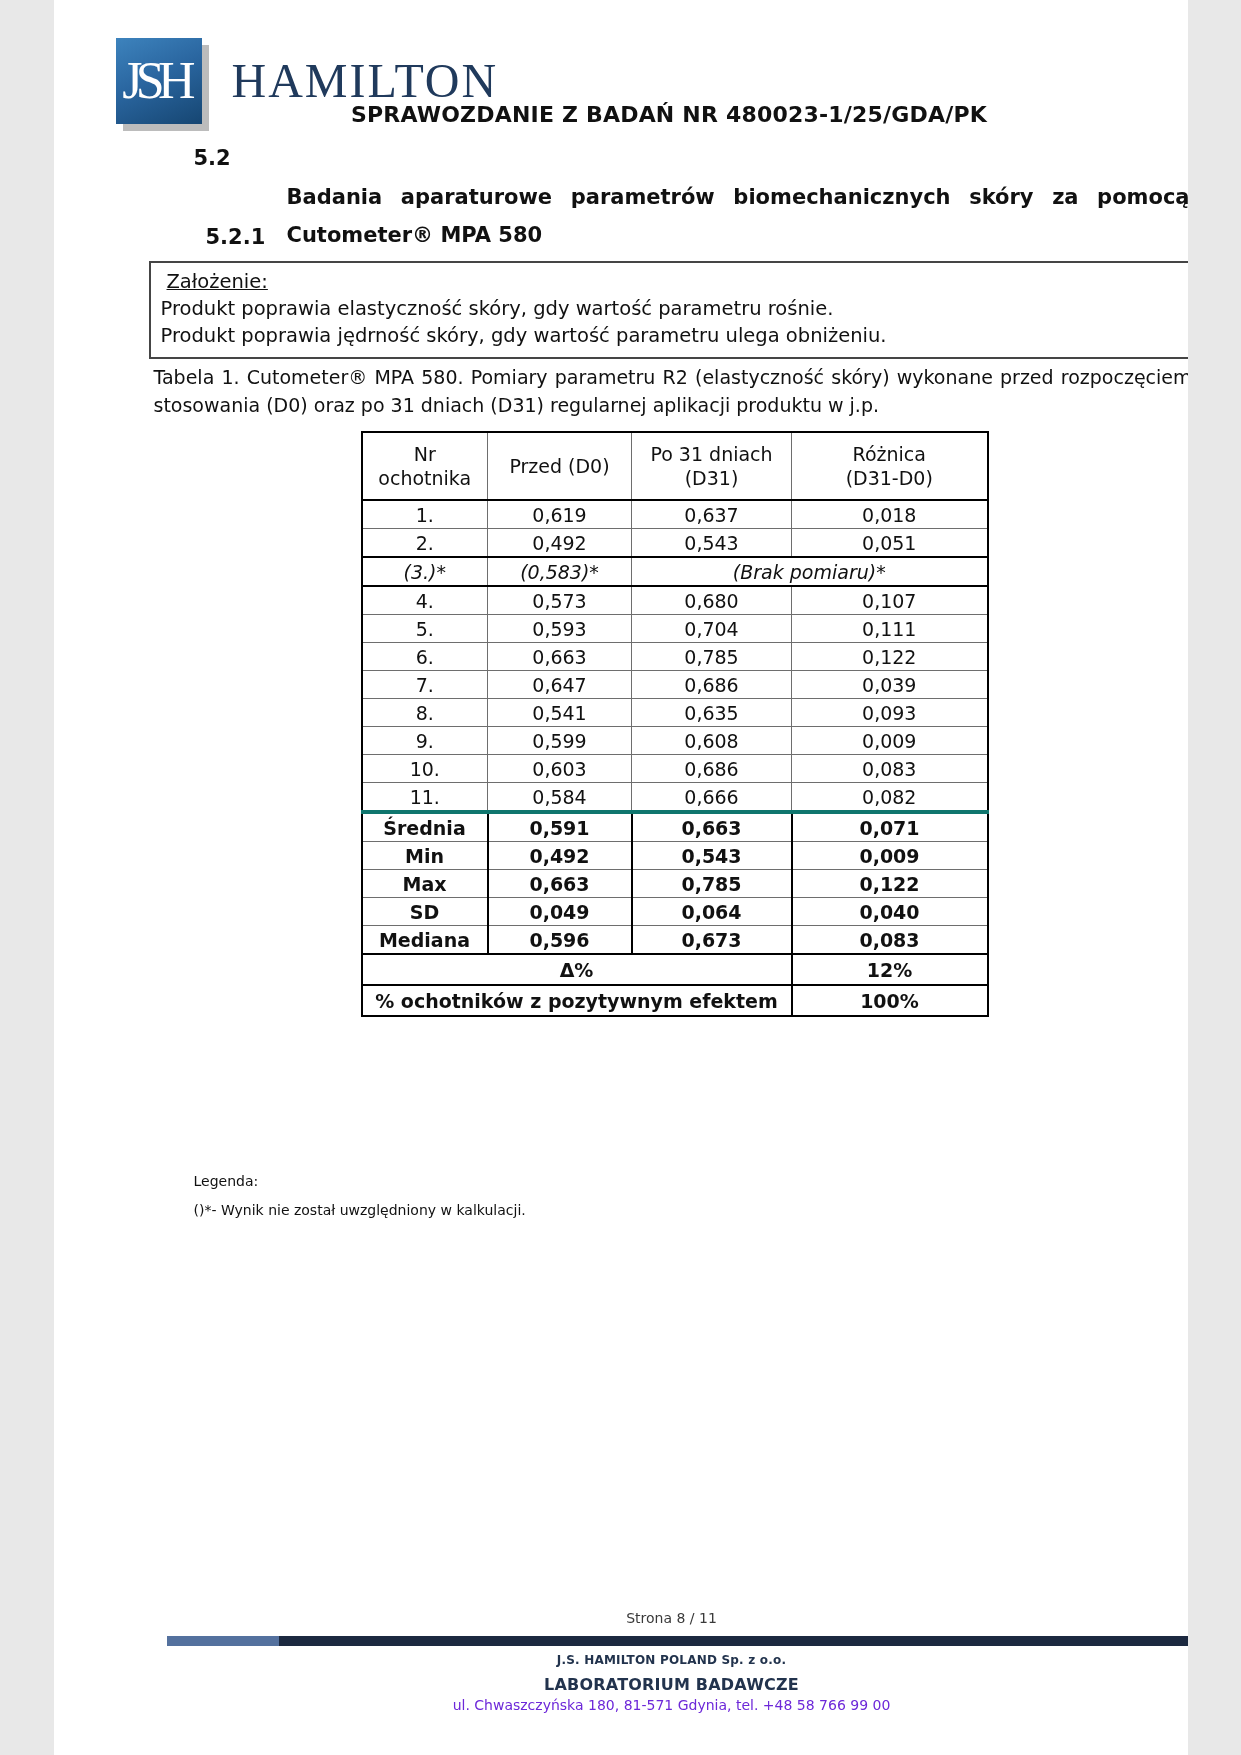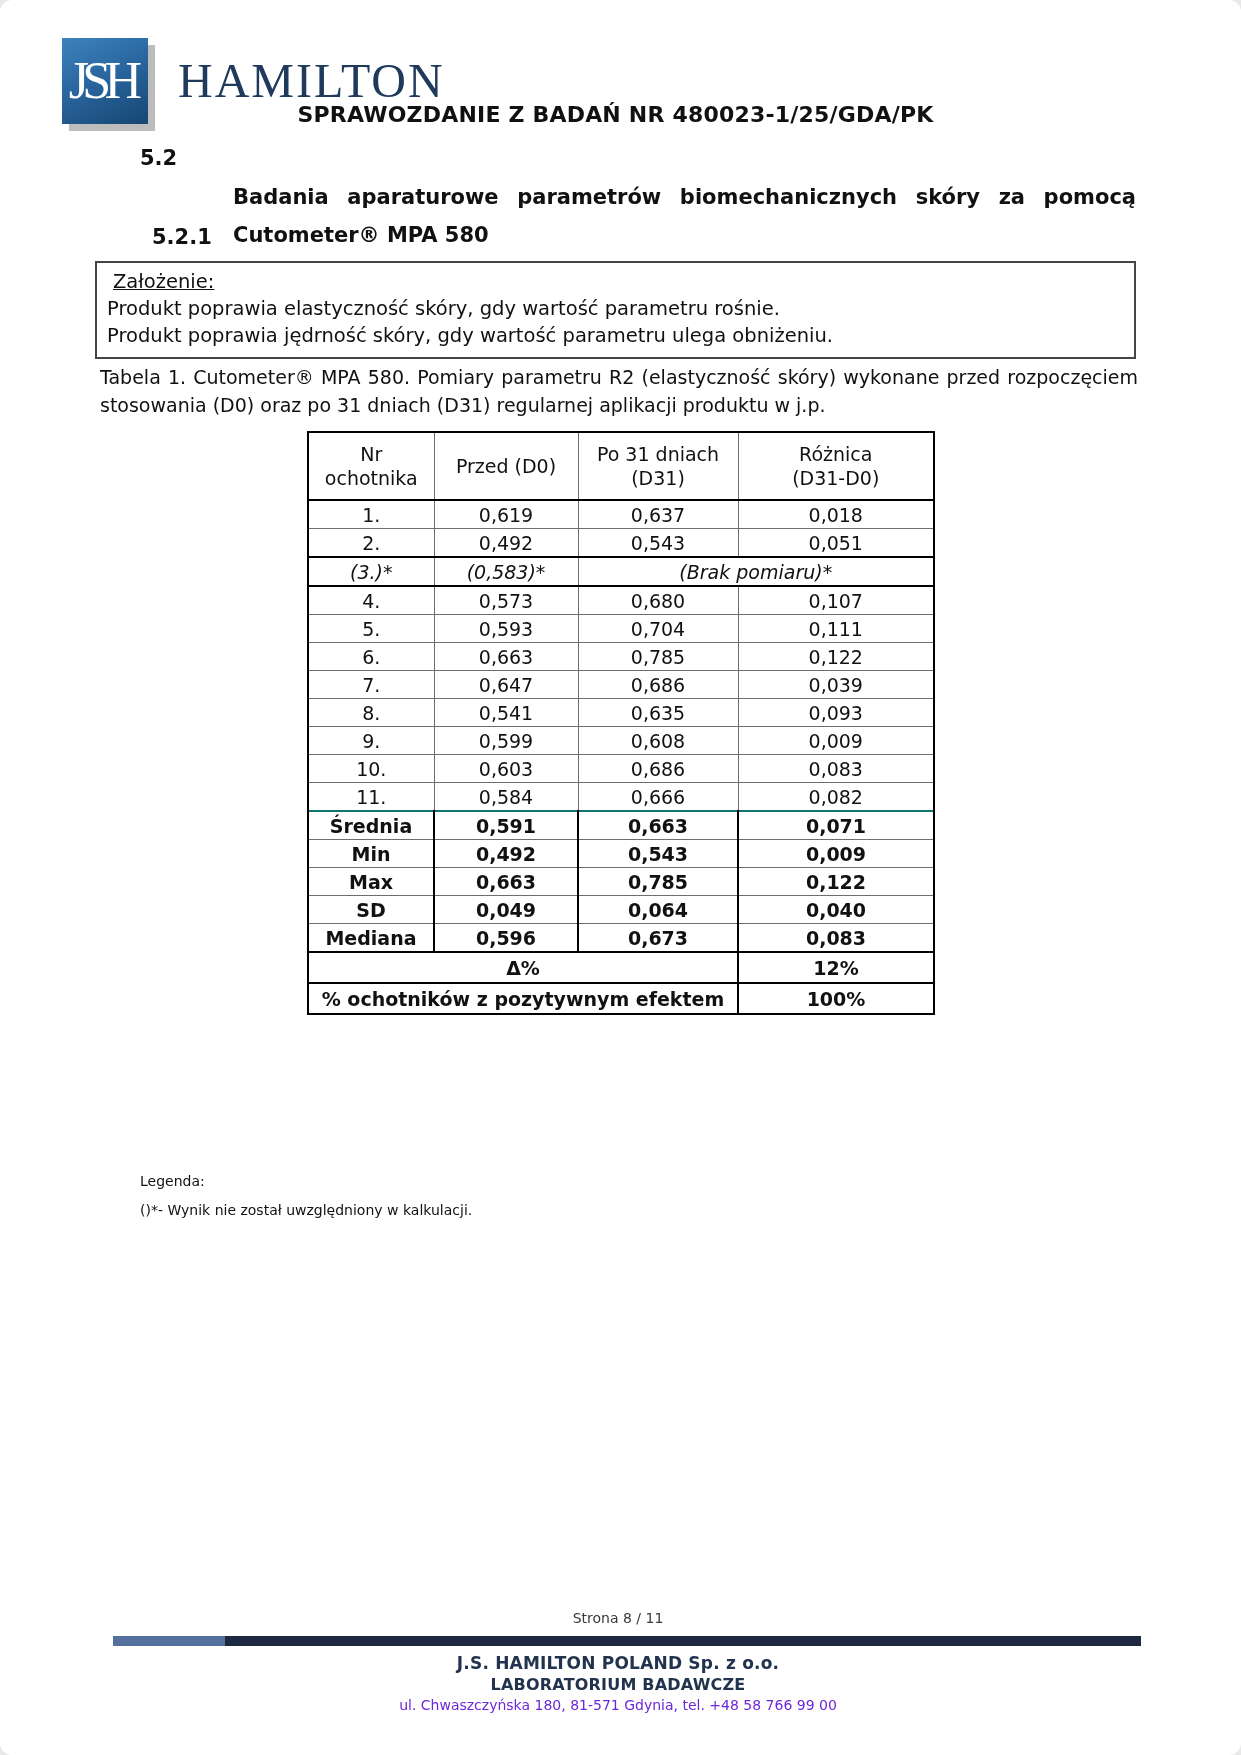--- a/index.html
+++ b/index.html
@@ -1,24 +1,23 @@
 <!DOCTYPE html>
 <html lang="pl"><head>
 <meta charset="utf-8">
 <style>
   html,body{margin:0;padding:0;background:#e8e8e8;}
   .page{
     position:relative;
-    width:1241px;height:1755px;
+    width:1134px;height:1755px;
     margin:0 auto;
     background:#ffffff;
     font-family:"DejaVu Sans","Liberation Sans",sans-serif;
     color:#111;
     overflow:hidden;
-    border-radius:12px;
   }
   
   .logo-row{position:absolute;left:62px;top:38px;display:flex;align-items:center;}
   .logo-box{
     width:86px;height:86px;
     background:linear-gradient(155deg,#3d83bd 0%,#2a66a0 45%,#164672 100%);
     box-shadow:7px 7px 0 #bcbcbc;
     display:flex;align-items:center;justify-content:center;
   }
   .logo-monogram{
@@ -72,31 +71,31 @@
     text-align:center;vertical-align:middle;
     padding:0 6px;
   }
   table.results th{
     height:66px;font-weight:400;white-space:pre-line;line-height:24px;
     border-bottom:2px solid #000;
   }
   table.results td{height:27px;line-height:26px;}
   tr.excluded td{font-style:italic;border-top:2px solid #000;border-bottom:2px solid #000;}
   tbody.summary td{font-weight:700;border-left:2px solid #000;border-right:2px solid #000;}
-  tbody.summary tr:first-child td{border-top:2px solid #0f766e;}
+  tbody.summary tr:first-child td{border-top:4px solid #0f766e;}
   tbody.summary tr:last-child td{border-bottom:2px solid #000;}
   tr.delta td,tr.percent td{font-weight:700;border-top:2px solid #000;border-left:2px solid #000;border-right:2px solid #000;height:29px;}
   
   .legend{position:absolute;left:140px;top:1167px;font-size:14px;line-height:29px;}
   
   .page-label{position:absolute;left:95px;top:1610px;width:1046px;text-align:center;font-size:14px;color:#3a3a3a;}
   .footer-bar{position:absolute;left:113px;top:1636px;width:1028px;height:10px;}
   .footer-bar .seg-light{position:absolute;left:0;top:0;width:112px;height:10px;}
   .footer-bar .seg-dark{position:absolute;left:112px;top:0;right:0;height:10px;}
-  .footer-company{position:absolute;left:95px;top:1653px;width:1046px;text-align:center;font-weight:700;font-size:17px;color:#22334d;letter-spacing:.2px;}
+  .footer-company{position:absolute;left:95px;top:1653px;width:1046px;text-align:center;font-weight:700;font-size:12px;color:#22334d;letter-spacing:.2px;}
   .footer-lab{position:absolute;left:95px;top:1675px;width:1046px;text-align:center;font-weight:700;font-size:16px;color:#22334d;letter-spacing:.2px;}
   .footer-address{position:absolute;left:95px;top:1697px;width:1046px;text-align:center;font-size:14px;color:#6d28d9;}
 </style>
 </head>
 <body>
 
 <div class="page">
 
   <div class="logo-row">
     <div class="logo-box">

